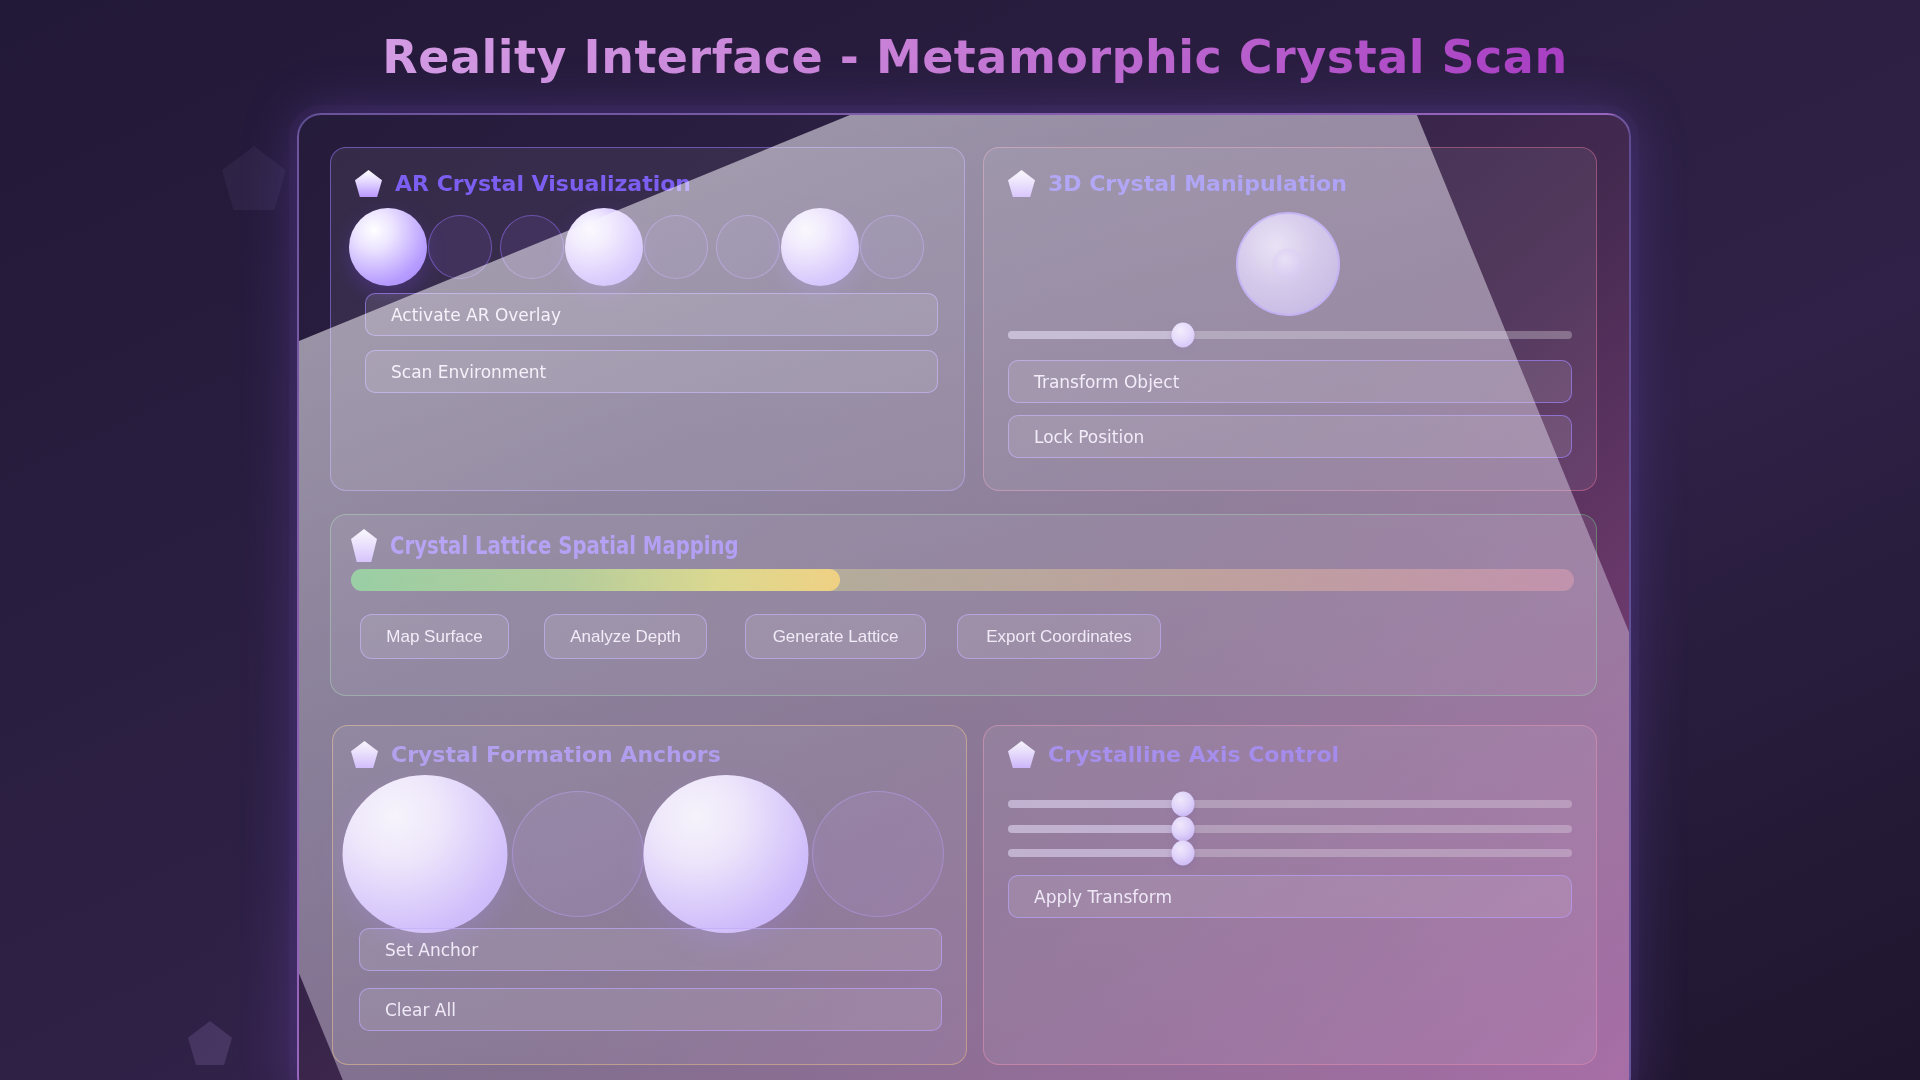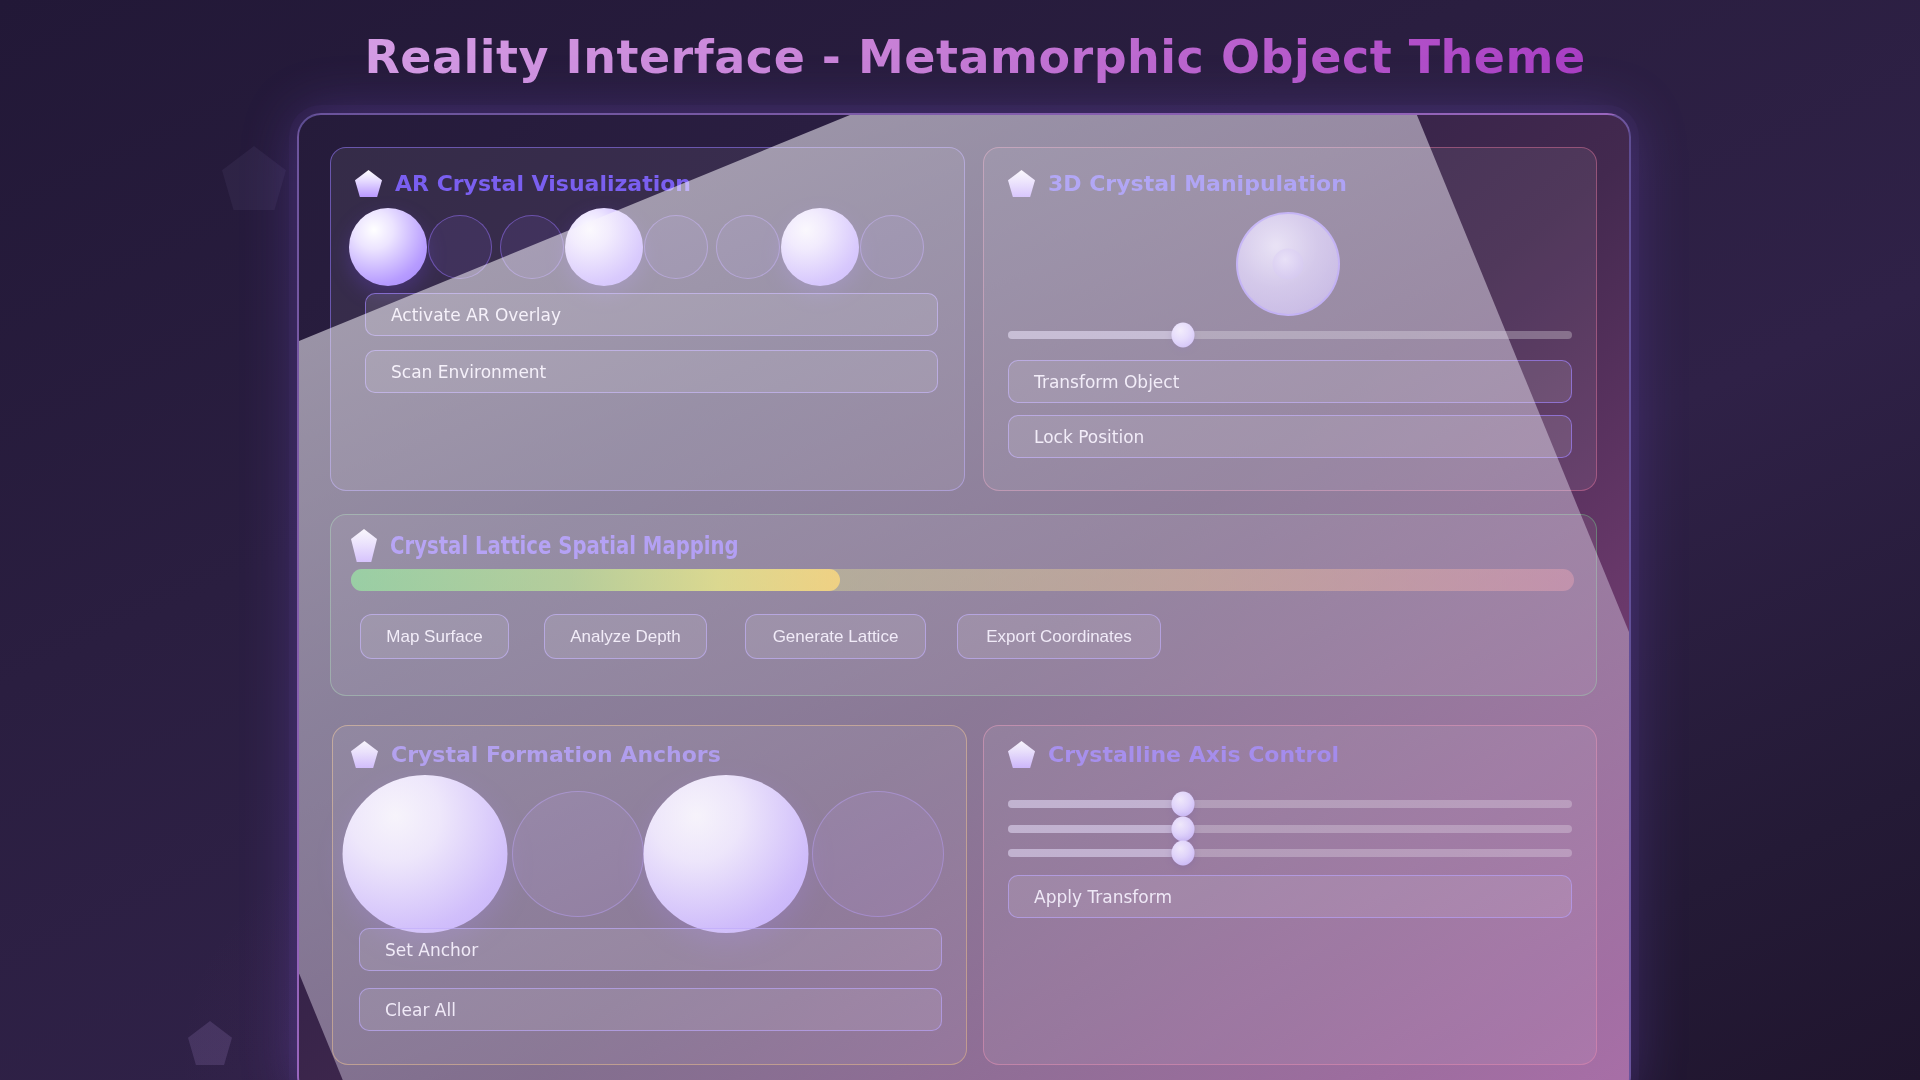--- a/index.html
+++ b/index.html
@@ -103,21 +103,21 @@
     background:linear-gradient(90deg,#3fae4f 0%,#7db043 45%,#c8c832 75%,#f0bc1e 100%);
   }
   .dec-pent{position:absolute;clip-path:polygon(50% 0,100% 38%,82% 100%,18% 100%,0 38%);}
   .dec-pent.one{left:188px;top:1021px;width:44px;height:44px;background:rgba(190,160,235,0.16);}
   .dec-pent.two{left:222px;top:146px;width:64px;height:64px;background:rgba(200,180,255,0.06);}
   .hdr-gap{display:flex;align-items:center;gap:13px;}
 </style>
 </head>
 <body>
 
-<h1 class="page-title">Reality Interface - Metamorphic Object Theme</h1>
+<h1 class="page-title">Reality Interface - Metamorphic Crystal Scan</h1>
 
 <div class="dec-pent two"></div>
 <div class="dec-pent one"></div>
 
 <div class="container">
 
   <div class="panel" style="left: 31px; top: 32px; width: 633px; height: 342px; border-color: rgba(150, 122, 255, 0.55);">
     <div class="panel-header">
       <div class="pent-icon"></div>
       <div class="panel-title" style="color: rgb(122, 95, 240);">AR Crystal Visualization</div>

